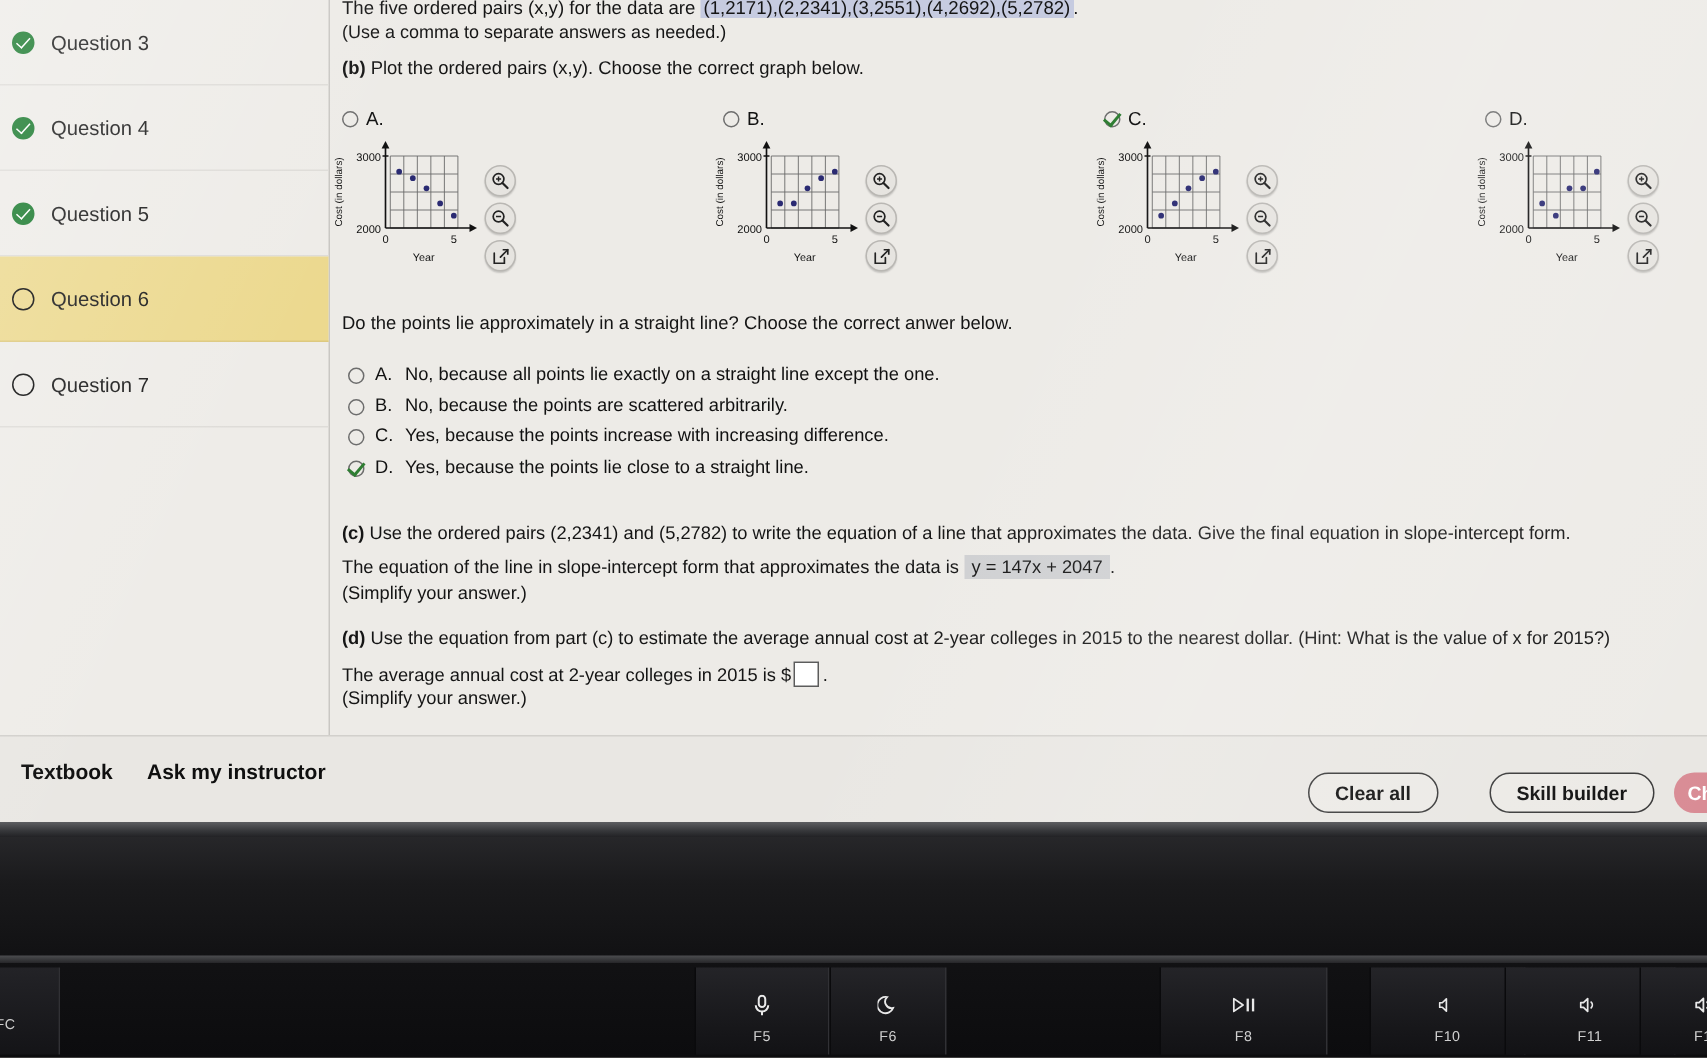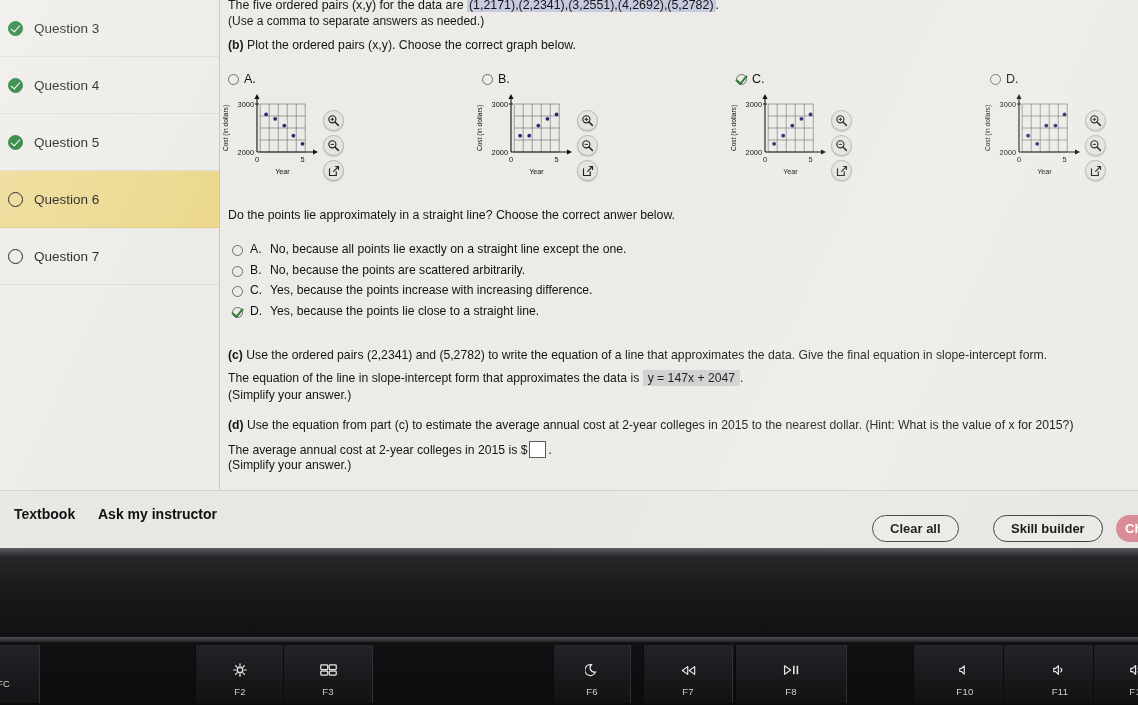--- a/index.html
+++ b/index.html
@@ -598,67 +598,39 @@
     <div class="glare"></div>
   </div>
 
   <div class="deck"></div>
   <div class="deck-hinge"></div>
   <div class="deck-edge"></div>
   <div class="fn-row" id="fnrow">
     <div class="key key-esc">
       <span class="key-label">FC</span>
     </div>
-      <div class="key" style="left: 195px; width: 90px;">
+      <div class="key" style="left: 463px; width: 90px;">
         <span class="key-glyph">
-          <svg width="16" height="16" viewBox="0 0 22 22">
-            <circle cx="11" cy="11" r="3.8" fill="none" stroke="#e9e9e9" stroke-width="1.8"></circle>
-            <g stroke="#e9e9e9" stroke-width="1.7" stroke-linecap="round">
-              <line x1="11" y1="2.4" x2="11" y2="5"></line>
-              <line x1="11" y1="17" x2="11" y2="19.6"></line>
-              <line x1="2.4" y1="11" x2="5" y2="11"></line>
-              <line x1="17" y1="11" x2="19.6" y2="11"></line>
-              <line x1="5" y1="5" x2="6.8" y2="6.8"></line>
-              <line x1="15.2" y1="15.2" x2="17" y2="17"></line>
-              <line x1="17" y1="5" x2="15.2" y2="6.8"></line>
-              <line x1="6.8" y1="15.2" x2="5" y2="17"></line>
-            </g>
+          <svg width="12" height="15" viewBox="0 0 14 18">
+            <rect x="4.4" y="1" width="5.2" height="9" rx="2.6" fill="none" stroke="#e9e9e9" stroke-width="1.6"></rect>
+            <path d="M2 8.6 a5 5 0 0 0 10 0" fill="none" stroke="#e9e9e9" stroke-width="1.6"></path>
+            <line x1="7" y1="13.6" x2="7" y2="16.6" stroke="#e9e9e9" stroke-width="1.6"></line>
           </svg>
         </span>
-        <span class="key-label">F2</span>
-      </div>
-      <div class="key" style="left: 283px; width: 90px;">
-        <span class="key-glyph">
-          <svg width="17" height="12" viewBox="0 0 22 15">
-            <rect x="1" y="1" width="9" height="6" rx="1" fill="none" stroke="#e9e9e9" stroke-width="1.6"></rect>
-            <rect x="12" y="1" width="9" height="6" rx="1" fill="none" stroke="#e9e9e9" stroke-width="1.6"></rect>
-            <rect x="1" y="9" width="9" height="5" rx="1" fill="none" stroke="#e9e9e9" stroke-width="1.6"></rect>
-            <rect x="12" y="9" width="9" height="5" rx="1" fill="none" stroke="#e9e9e9" stroke-width="1.6"></rect>
-          </svg>
-        </span>
-        <span class="key-label">F3</span>
+        <span class="key-label">F5</span>
       </div>
       <div class="key" style="left: 553px; width: 78px;">
         <span class="key-glyph">
           <svg width="14" height="14" viewBox="0 0 18 18">
             <path d="M13.4 11.6 A7 7 0 1 1 8.2 2.2 A5.6 5.6 0 0 0 13.4 11.6 Z" fill="none" stroke="#e9e9e9" stroke-width="1.6"></path>
           </svg>
         </span>
         <span class="key-label">F6</span>
       </div>
-      <div class="key" style="left: 643px; width: 90px;">
-        <span class="key-glyph">
-          <svg width="17" height="11" viewBox="0 0 22 13">
-            <polygon points="10,1.5 10,11.5 3,6.5" fill="none" stroke="#e9e9e9" stroke-width="1.5" stroke-linejoin="round"></polygon>
-            <polygon points="19,1.5 19,11.5 12,6.5" fill="none" stroke="#e9e9e9" stroke-width="1.5" stroke-linejoin="round"></polygon>
-          </svg>
-        </span>
-        <span class="key-label">F7</span>
-      </div>
-      <div class="key" style="left: 735px; width: 112px;">
+      <div class="key" style="left: 773px; width: 112px;">
         <span class="key-glyph">
           <svg width="17" height="12" viewBox="0 0 22 14">
             <polygon points="2,1.5 2,12.5 10,7" fill="none" stroke="#e9e9e9" stroke-width="1.5" stroke-linejoin="round"></polygon>
             <rect x="13" y="1.5" width="2" height="11" fill="#e9e9e9"></rect>
             <rect x="17.6" y="1.5" width="2" height="11" fill="#e9e9e9"></rect>
           </svg>
         </span>
         <span class="key-label">F8</span>
       </div>
       <div class="key" style="left: 913px; width: 104px;">

